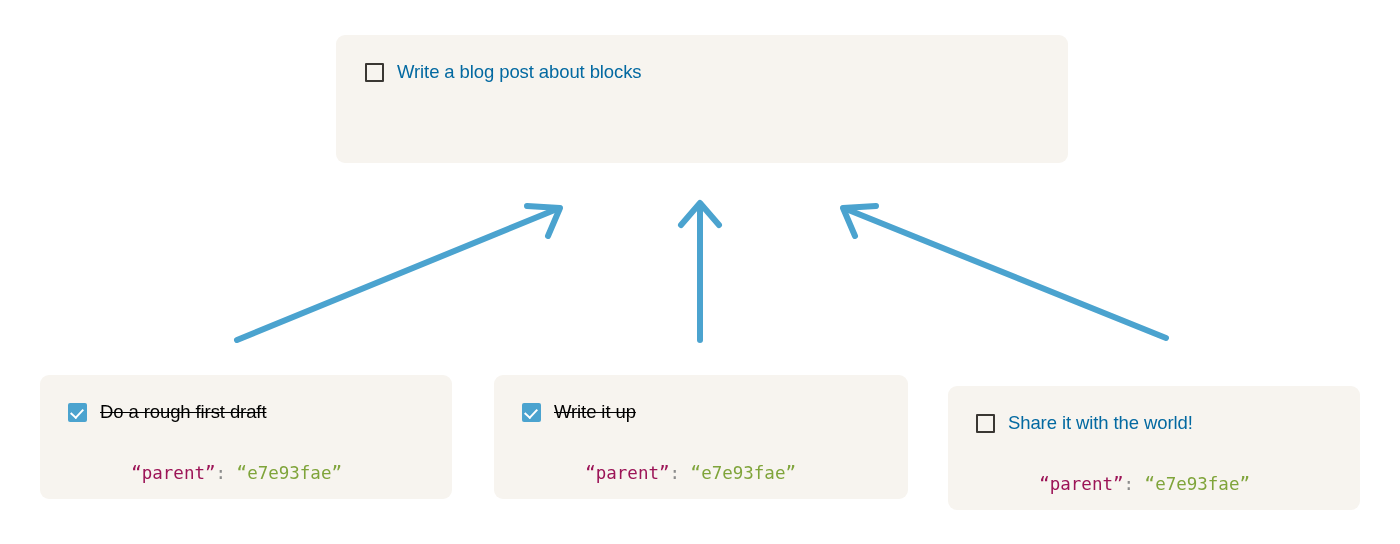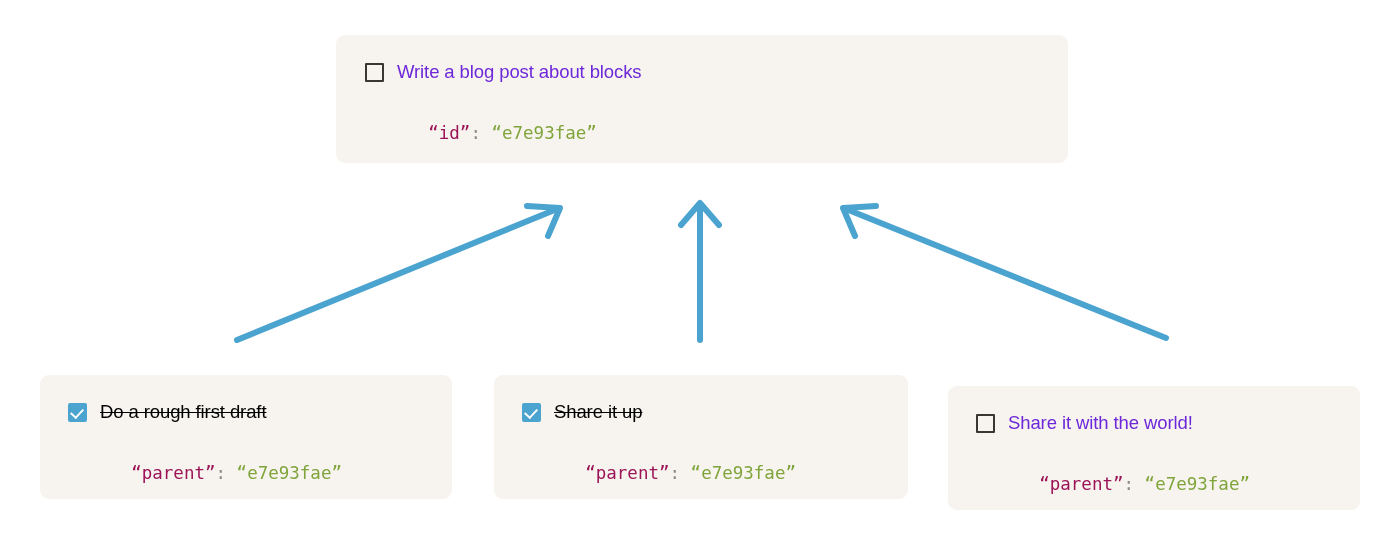--- a/index.html
+++ b/index.html
@@ -86,21 +86,21 @@
     height: 10px;
     border: solid #ffffff;
     border-width: 0 2.4px 2.4px 0;
     transform: rotate(43deg);
   }
 
   .todo-label {
     margin-left: 13px;
     font-size: 18.5px;
     line-height: 22px;
-    color: #6d28d9;
+    color: #0369a1;
     white-space: nowrap;
     letter-spacing: -0.1px;
   }
   .todo-label.done {
     color: #000000;
     text-decoration: line-through;
     text-decoration-thickness: 1.4px;
   }
 
   
@@ -136,39 +136,36 @@
       <path d="M 1166 338 L 846 209" stroke="#4ba3cf" stroke-width="6" stroke-linecap="round" fill="none"></path>
       <path d="M 876 206 L 843 208 L 855 236" stroke="#4ba3cf" stroke-width="6" stroke-linecap="round" stroke-linejoin="round" fill="none"></path>
     </g>
   </svg>
 
   <div class="card card-root">
     <div class="todo-row">
       <span class="checkbox unchecked"></span>
       <span class="todo-label">Write a blog post about blocks</span>
     </div>
-    <div class="json-line">
-      <span class="json-key">“id”</span><span class="json-colon">: </span><span class="json-val">“e7e93fae”</span>
-    </div>
   </div>
 
   <div class="card card-child card-child-1">
     <div class="todo-row">
       <span class="checkbox checked"></span>
       <span class="todo-label done">Do a rough first draft</span>
     </div>
     <div class="json-line">
       <span class="json-key">“parent”</span><span class="json-colon">: </span><span class="json-val">“e7e93fae”</span>
     </div>
   </div>
 
   <div class="card card-child card-child-2">
     <div class="todo-row">
       <span class="checkbox checked"></span>
-      <span class="todo-label done">Share it up</span>
+      <span class="todo-label done">Write it up</span>
     </div>
     <div class="json-line">
       <span class="json-key">“parent”</span><span class="json-colon">: </span><span class="json-val">“e7e93fae”</span>
     </div>
   </div>
 
   <div class="card card-child card-child-3">
     <div class="todo-row">
       <span class="checkbox unchecked"></span>
       <span class="todo-label">Share it with the world!</span>

